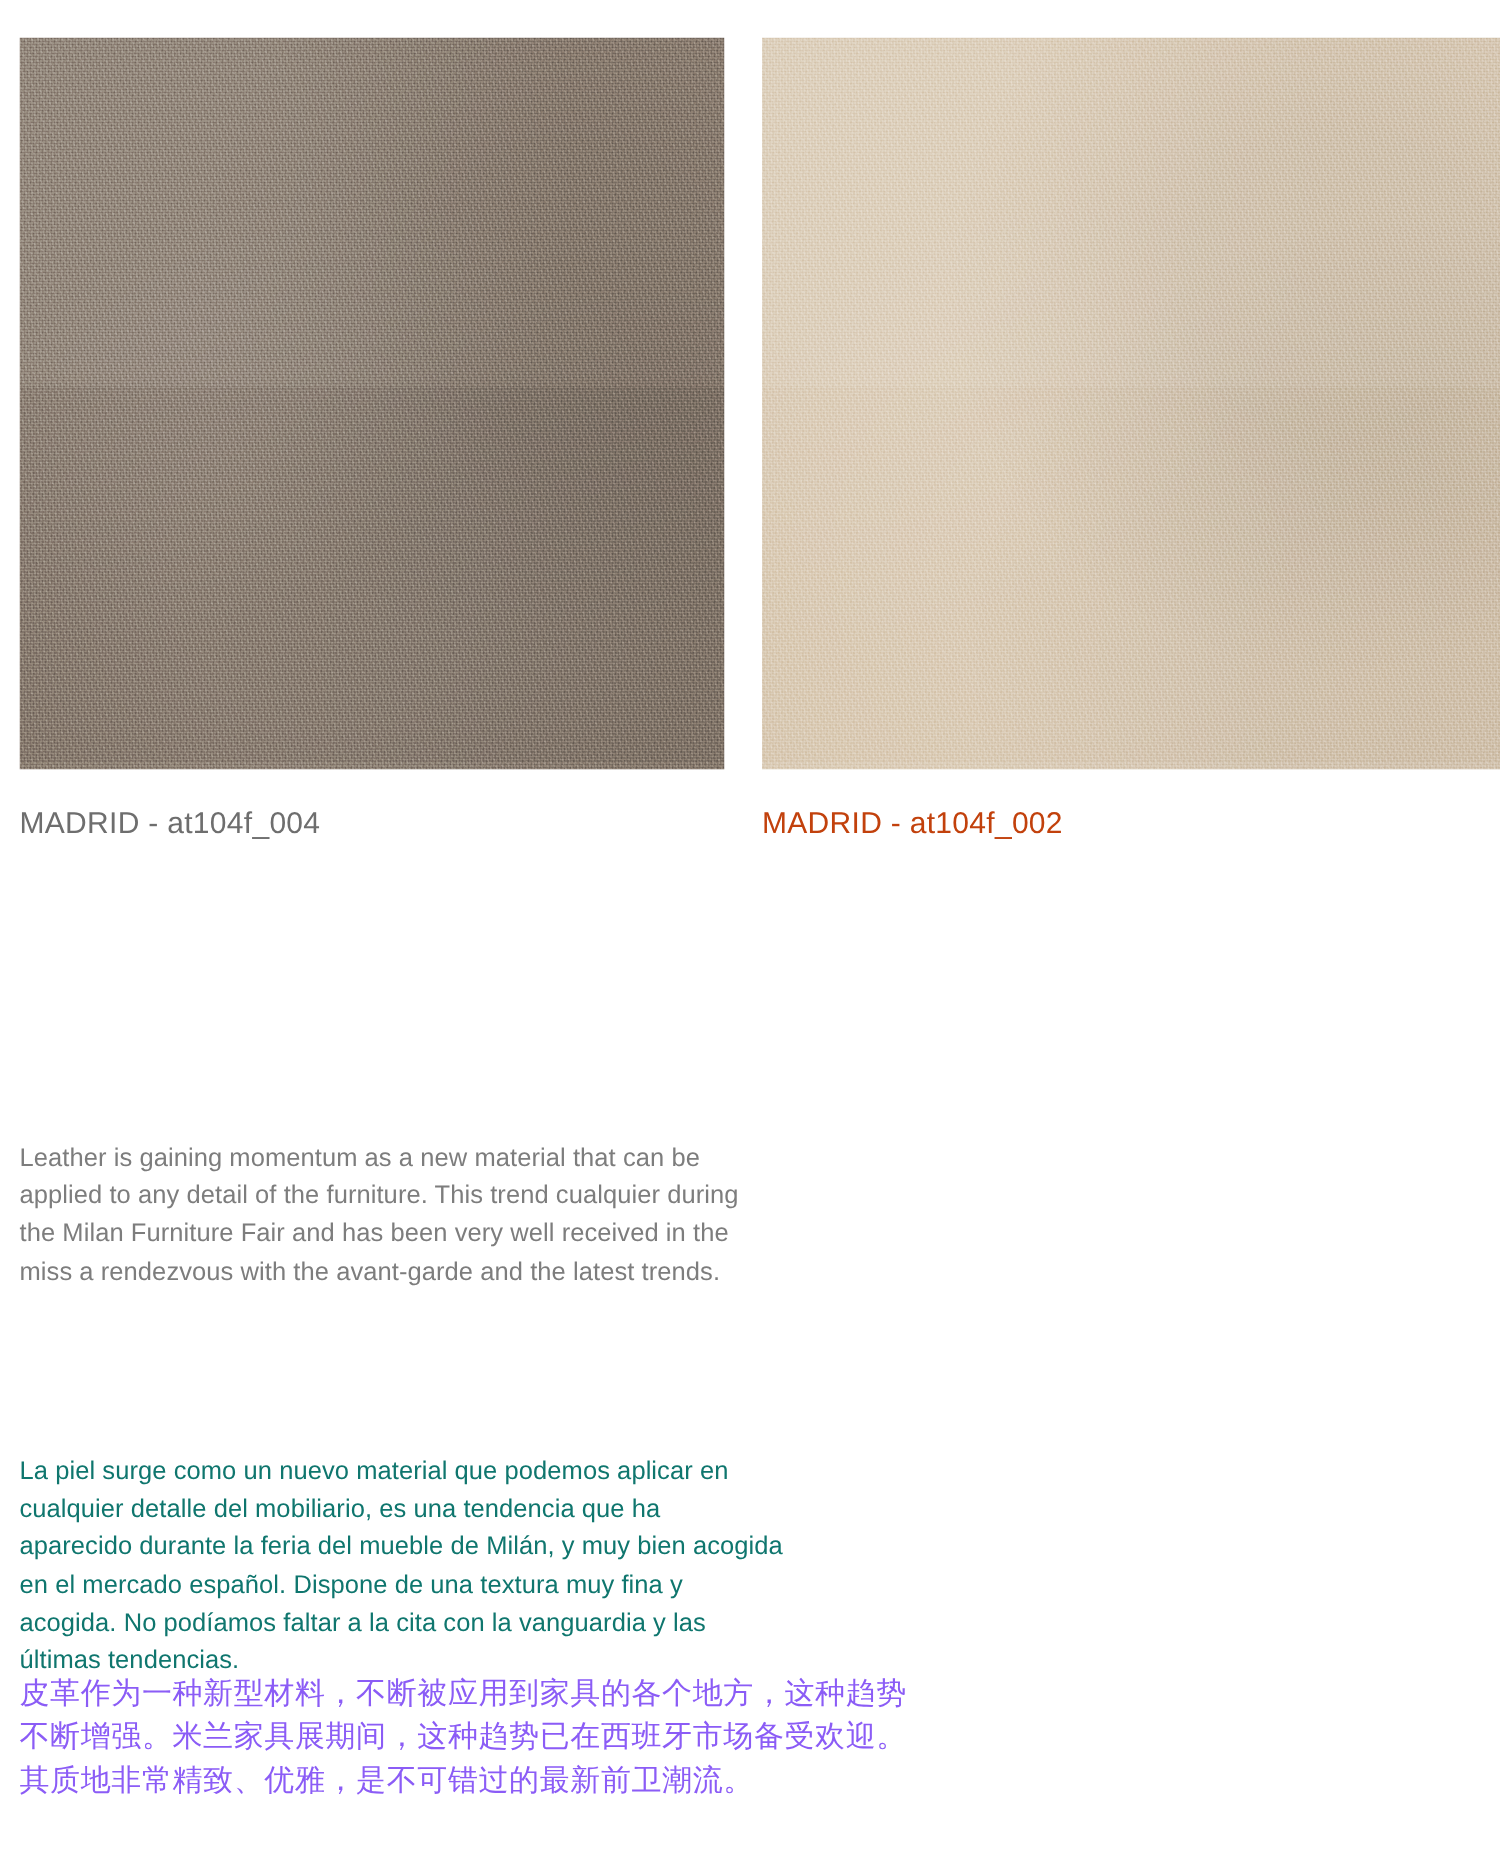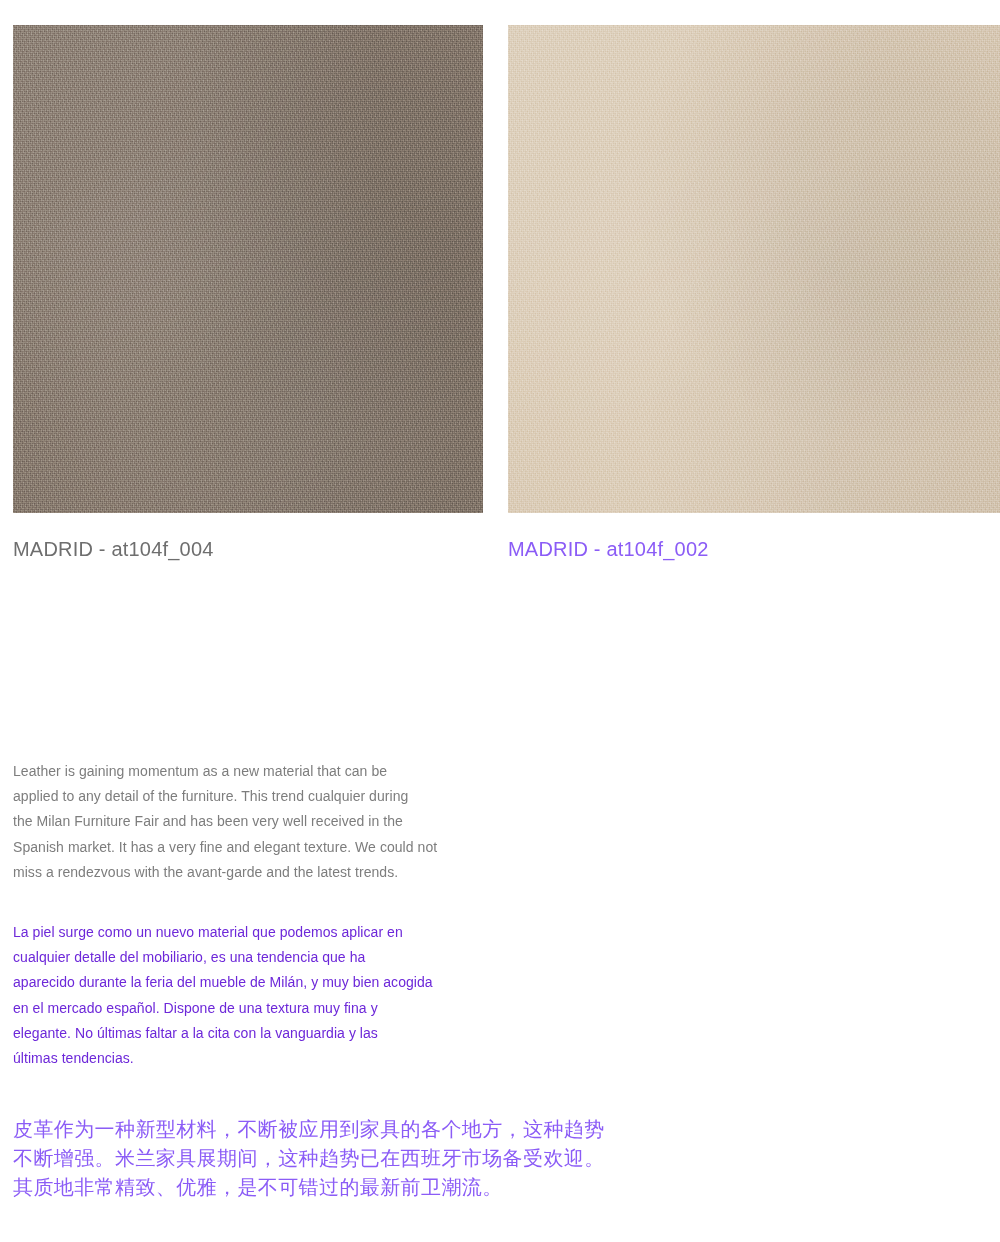--- a/index.html
+++ b/index.html
@@ -87,21 +87,21 @@
   .caption-right { left: 508px; }
 
   
   .copy {
     position: absolute;
     left: 13px;
     width: 720px;
     color: #808080;
   }
   .para {
-    font-size: 14px;
+    font-size: 17px;
     line-height: 25.2px;
     color: #7d7d7d;
     margin: 0;
     letter-spacing: .05px;
   }
   .para-en { position: absolute; top: 759px; }
   .para-es { position: absolute; top: 920px; }
   .para-zh {
     position: absolute;
     top: 1115px;
@@ -128,36 +128,35 @@
     <div class="swatch-fill" style="background: rgb(220, 205, 184);"></div>
     <div class="grain grain-c"></div>
     <div class="grain grain-a"></div>
     <div class="grain grain-b"></div>
   </div>
 
 </div>
 
 <div class="caption caption-left" style="color: rgb(110, 110, 110);">MADRID - at104f_004</div>
 
-<div class="caption caption-right" style="color: #8b5cf6;">MADRID - at104f_002</div>
+<div class="caption caption-right" style="color: #c2410c;">MADRID - at104f_002</div>
 
 <div class="copy para para-en" style="color: rgb(125, 125, 125);">
   <span class="line">Leather is gaining momentum as a new material that can be</span>
   <span class="line">applied to any detail of the furniture. This trend cualquier during</span>
   <span class="line">the Milan Furniture Fair and has been very well received in the</span>
-  <span class="line">Spanish market. It has a very fine and elegant texture. We could not</span>
   <span class="line">miss a rendezvous with the avant-garde and the latest trends.</span>
 </div>
 
-<div class="copy para para-es" style="color: #6d28d9;">
+<div class="copy para para-es" style="color: #0f766e; margin-top: 48px;">
   <span class="line">La piel surge como un nuevo material que podemos aplicar en</span>
   <span class="line">cualquier detalle del mobiliario, es una tendencia que ha</span>
   <span class="line">aparecido durante la feria del mueble de Milán, y muy bien acogida</span>
   <span class="line">en el mercado español. Dispone de una textura muy fina y</span>
-  <span class="line">elegante. No últimas faltar a la cita con la vanguardia y las</span>
+  <span class="line">acogida. No podíamos faltar a la cita con la vanguardia y las</span>
   <span class="line">últimas tendencias.</span>
 </div>
 
 <div class="copy para para-zh" style="color: #8b5cf6;">
   <span class="line">皮革作为一种新型材料，不断被应用到家具的各个地方，这种趋势</span>
   <span class="line">不断增强。米兰家具展期间，这种趋势已在西班牙市场备受欢迎。</span>
   <span class="line">其质地非常精致、优雅，是不可错过的最新前卫潮流。</span>
 </div>
 
 </body></html>

